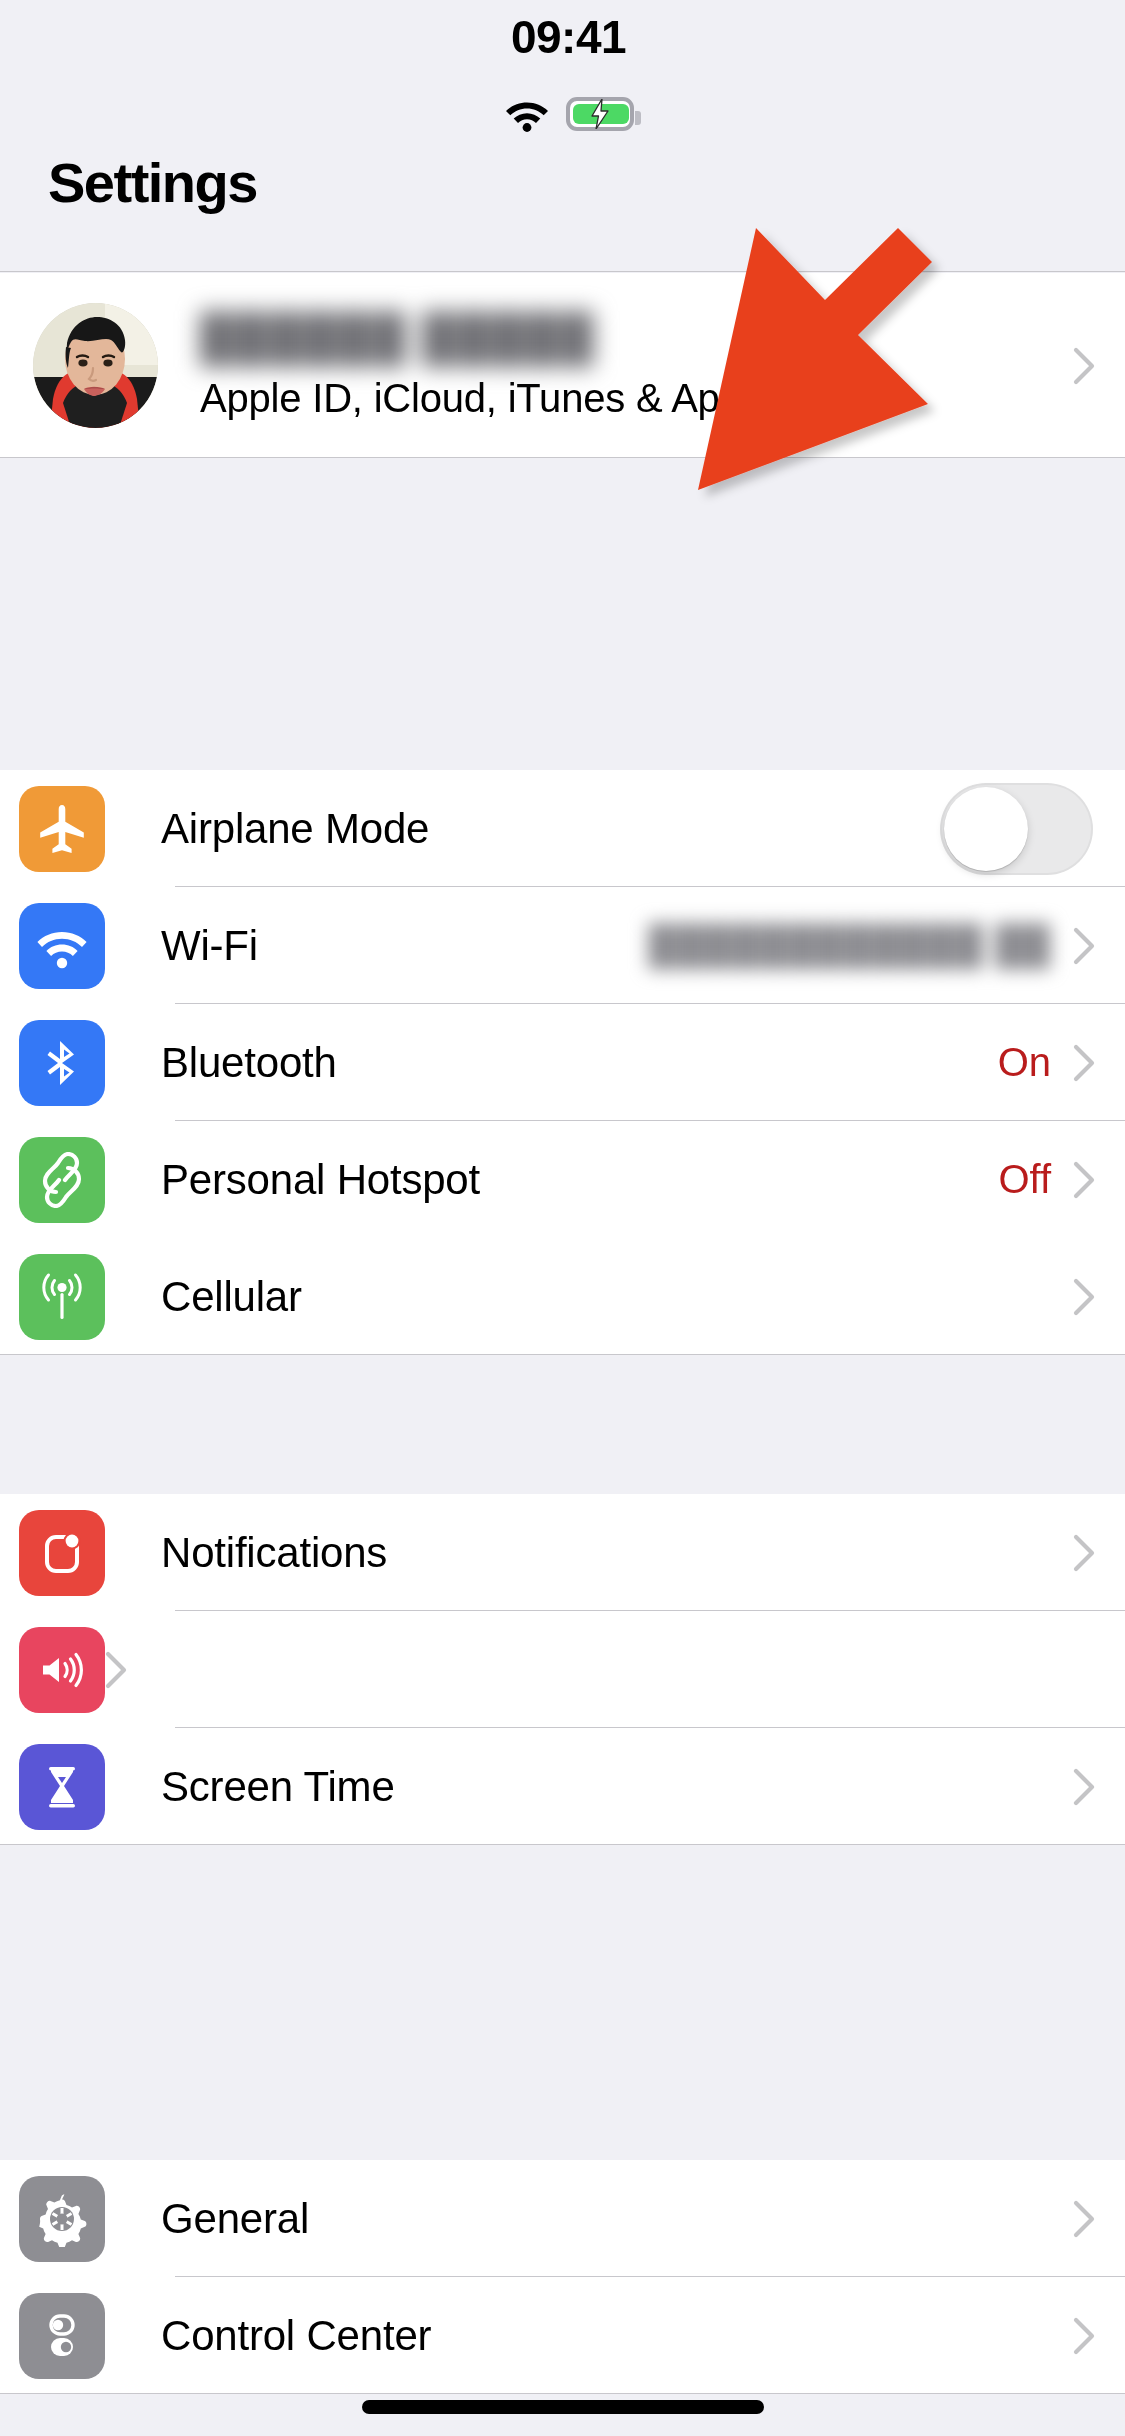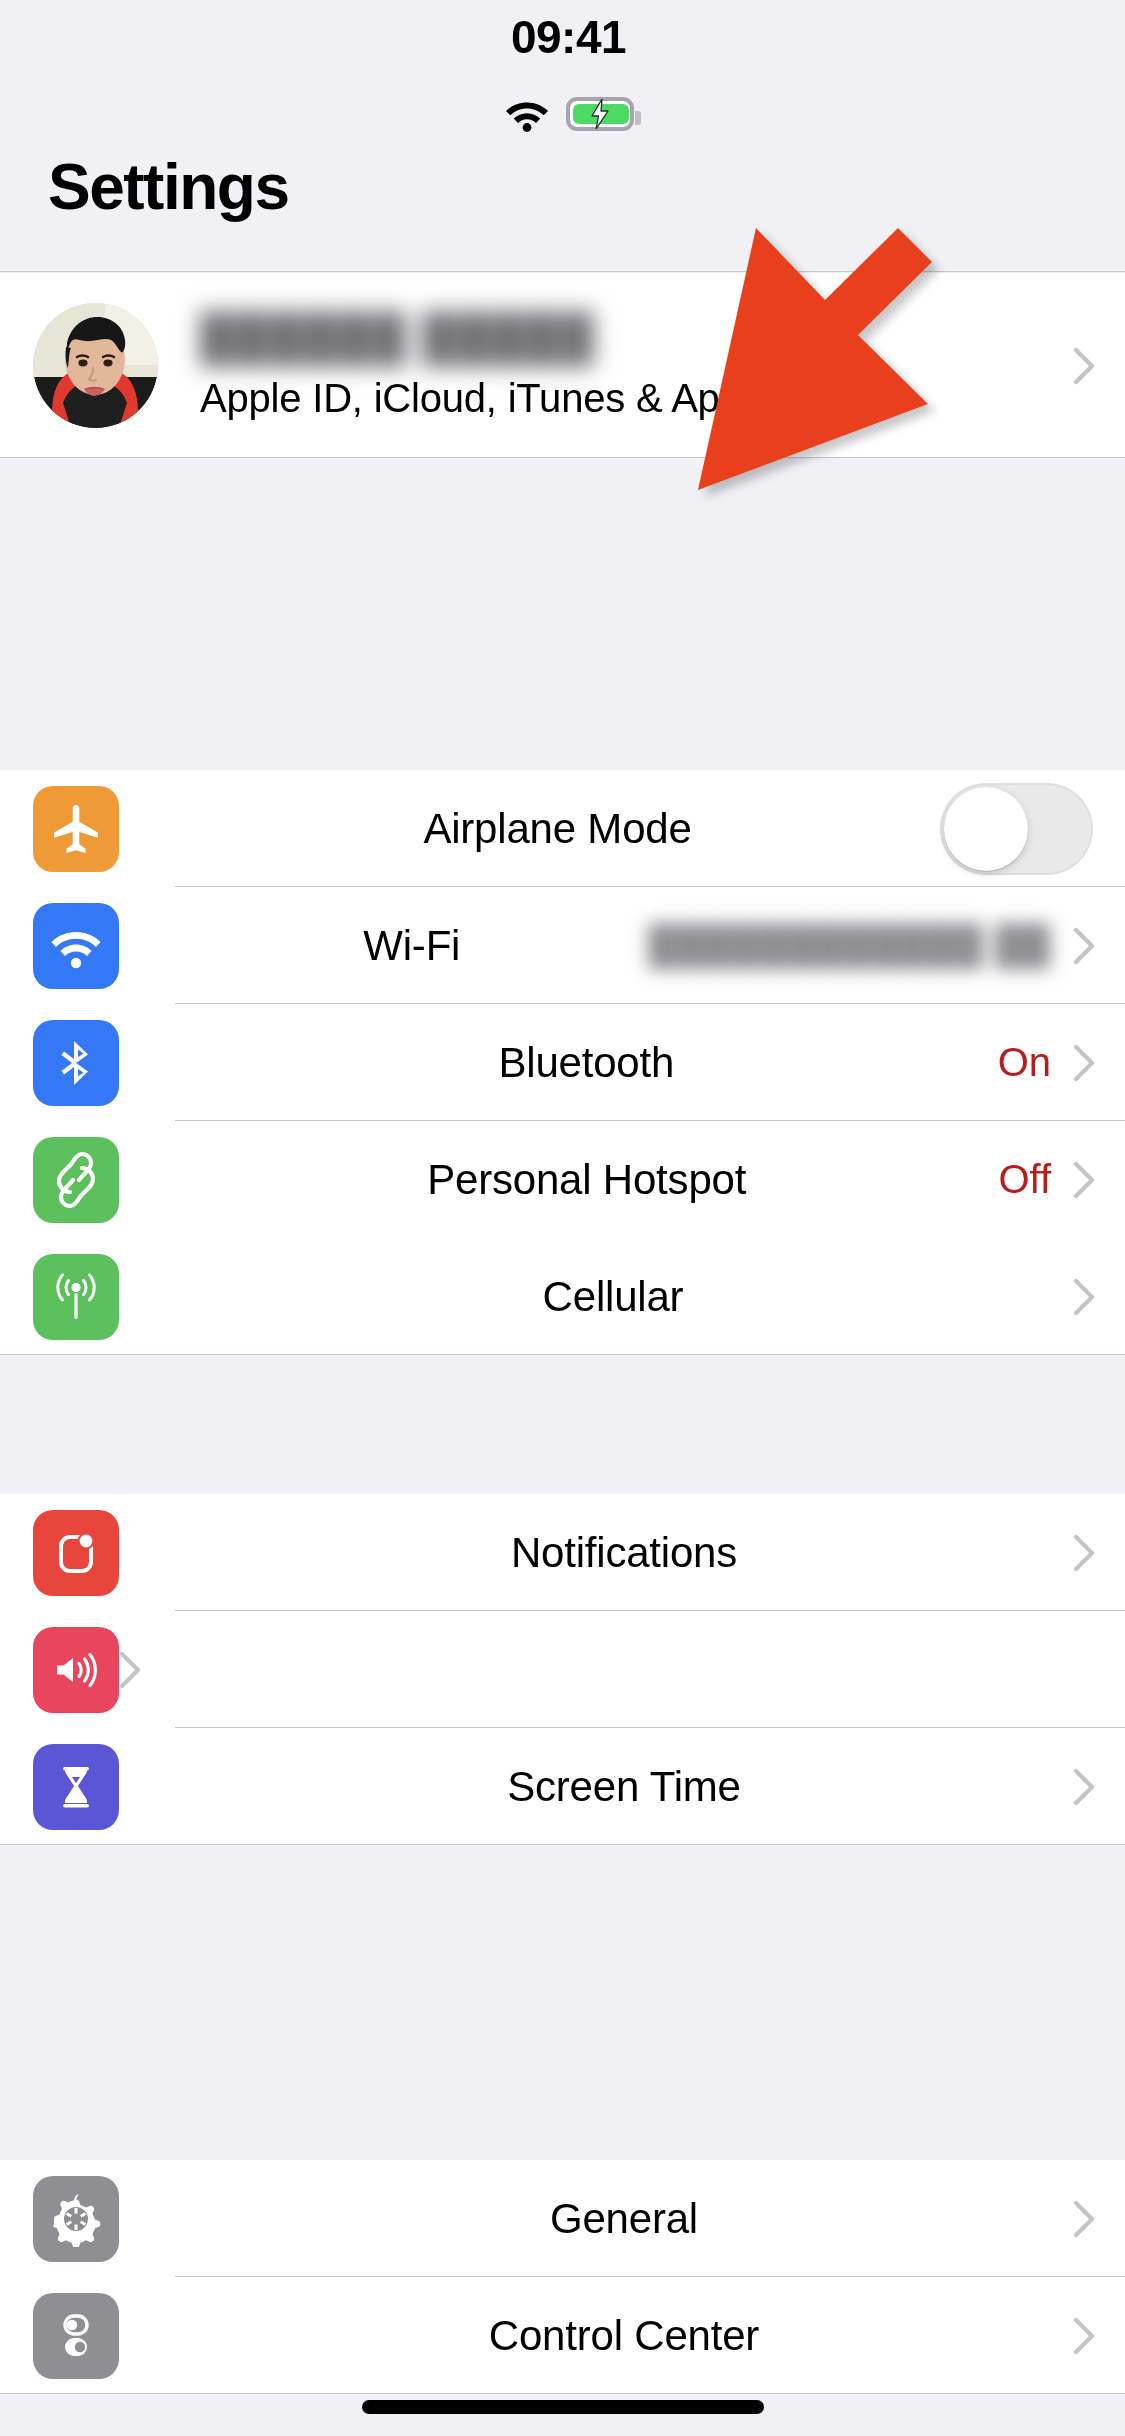--- a/index.html
+++ b/index.html
@@ -40,39 +40,39 @@
   }
   .bolt-glyph { position:relative; z-index:2; width:22px; height:30px; }
 
   
   .page-header {
     position:absolute; top:132px; left:0; width:1125px; height:140px;
     background:#f0f0f5;
   }
   .page-title {
     position:absolute; left:48px; top:18px;
-    font-size:64px; font-weight:bold; color:#000; letter-spacing:-1.5px;
+    font-size:56px; font-weight:bold; color:#000; letter-spacing:-1.5px;
   }
   .header-sep {
     position:absolute; left:0; bottom:0; width:1125px; height:1px;
     background:#c8c7cc;
   }
 
   
   .group { position:absolute; left:0; width:1125px; background:#fff; }
   .group::before, .group::after {
     content:""; position:absolute; left:0; width:1125px; height:1px;
     background:#c8c7cc;
   }
   .group::before { top:0; }
   .group::after  { bottom:0; }
 
   .row {
     position:relative; display:flex; align-items:center;
-    height:117px; padding-left:33px; background:#fff;text-align:center;
+    height:117px; padding-left:19px; background:#fff;
   }
   .row-sep {
     position:absolute; left:175px; right:0; bottom:0; height:1px;
     background:#c8c7cc;
   }
   .row:last-child .row-sep { display:none; }
 
   .icon-tile {
     width:86px; height:86px; border-radius:20px; flex:none;
     display:flex; align-items:center; justify-content:center;

